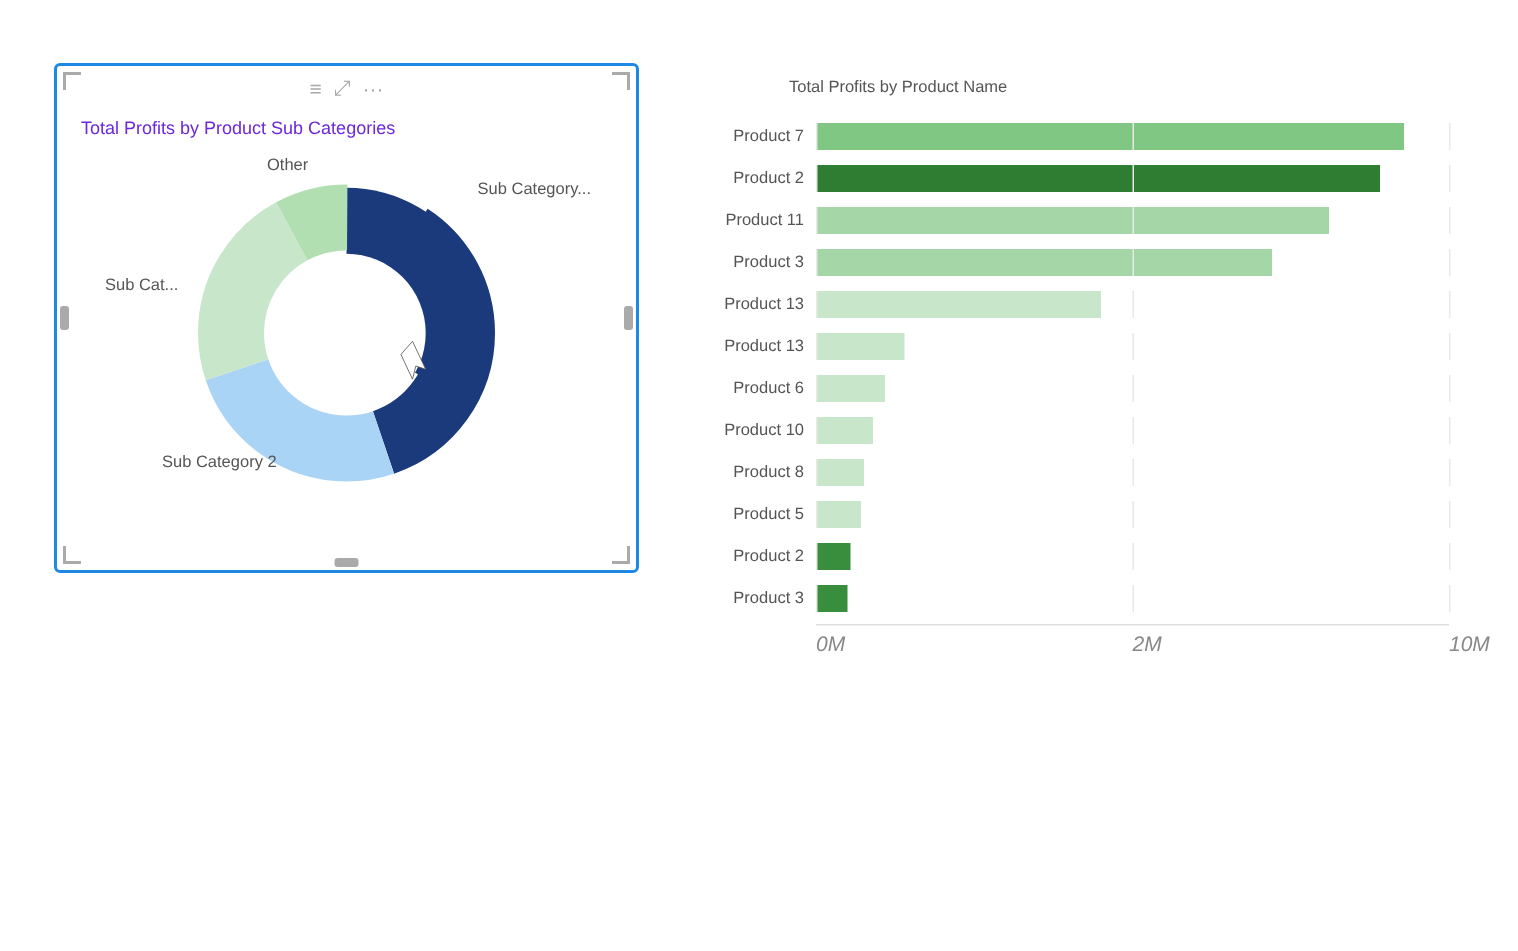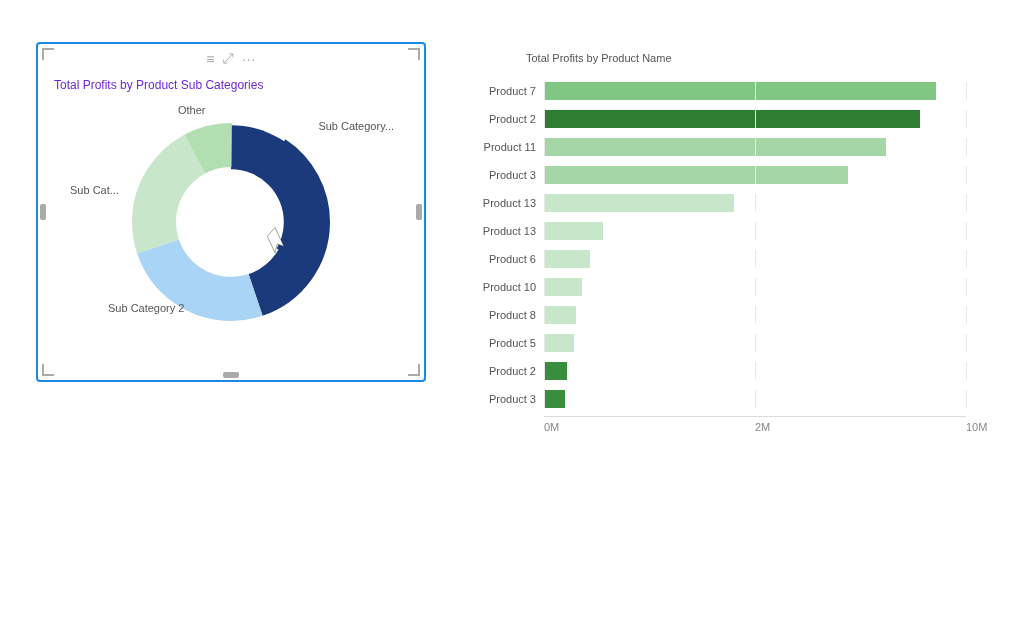--- a/index.html
+++ b/index.html
@@ -139,22 +139,23 @@
       border-radius: 0;
     }
     .bar-chart-xaxis {
       display: flex;
       margin-left: 78px;
       margin-top: 6px;
       border-top: 1px solid #ddd;
       padding-top: 4px;
     }
     .x-label {
-      font-size: 11px;
+      font-size: 14px;
       color: #888;
+      font-style: italic;
     }
     
     .bar-chart-grid {
       position: absolute;
       top: 0; bottom: 0;
       border-left: 1px solid #e8e8e8;
     }
   </style>
 </head>
 <body>

